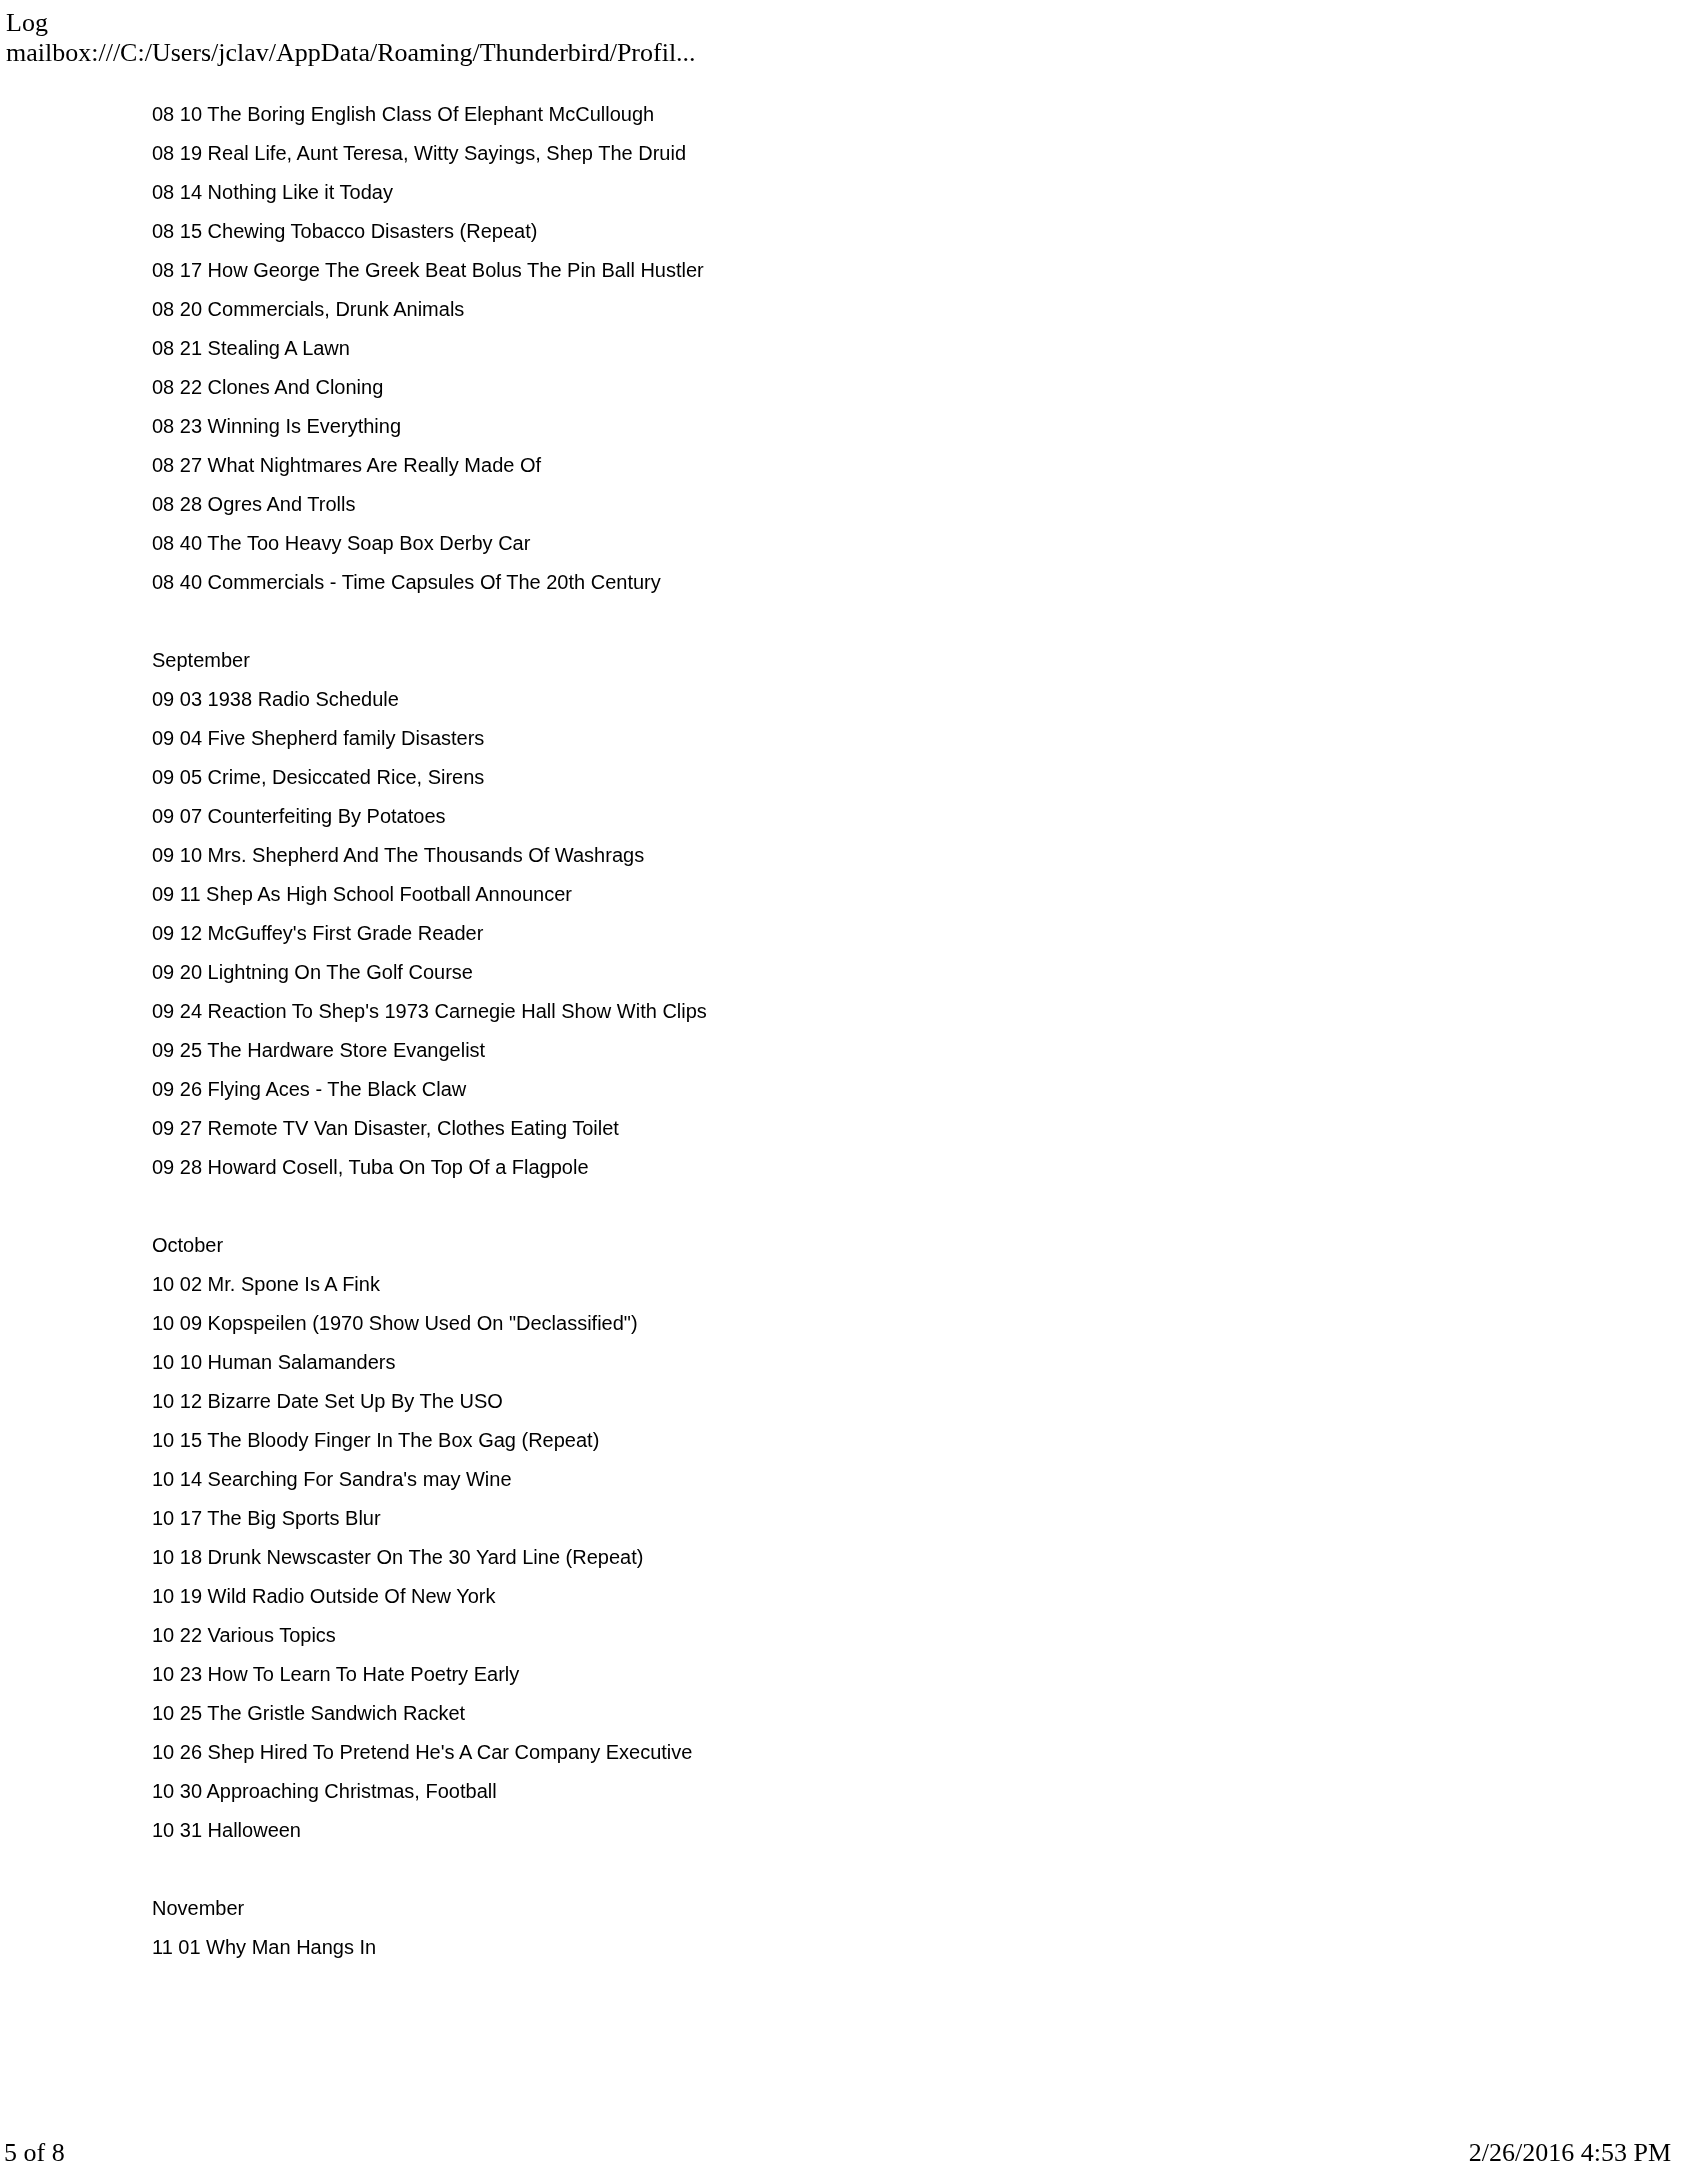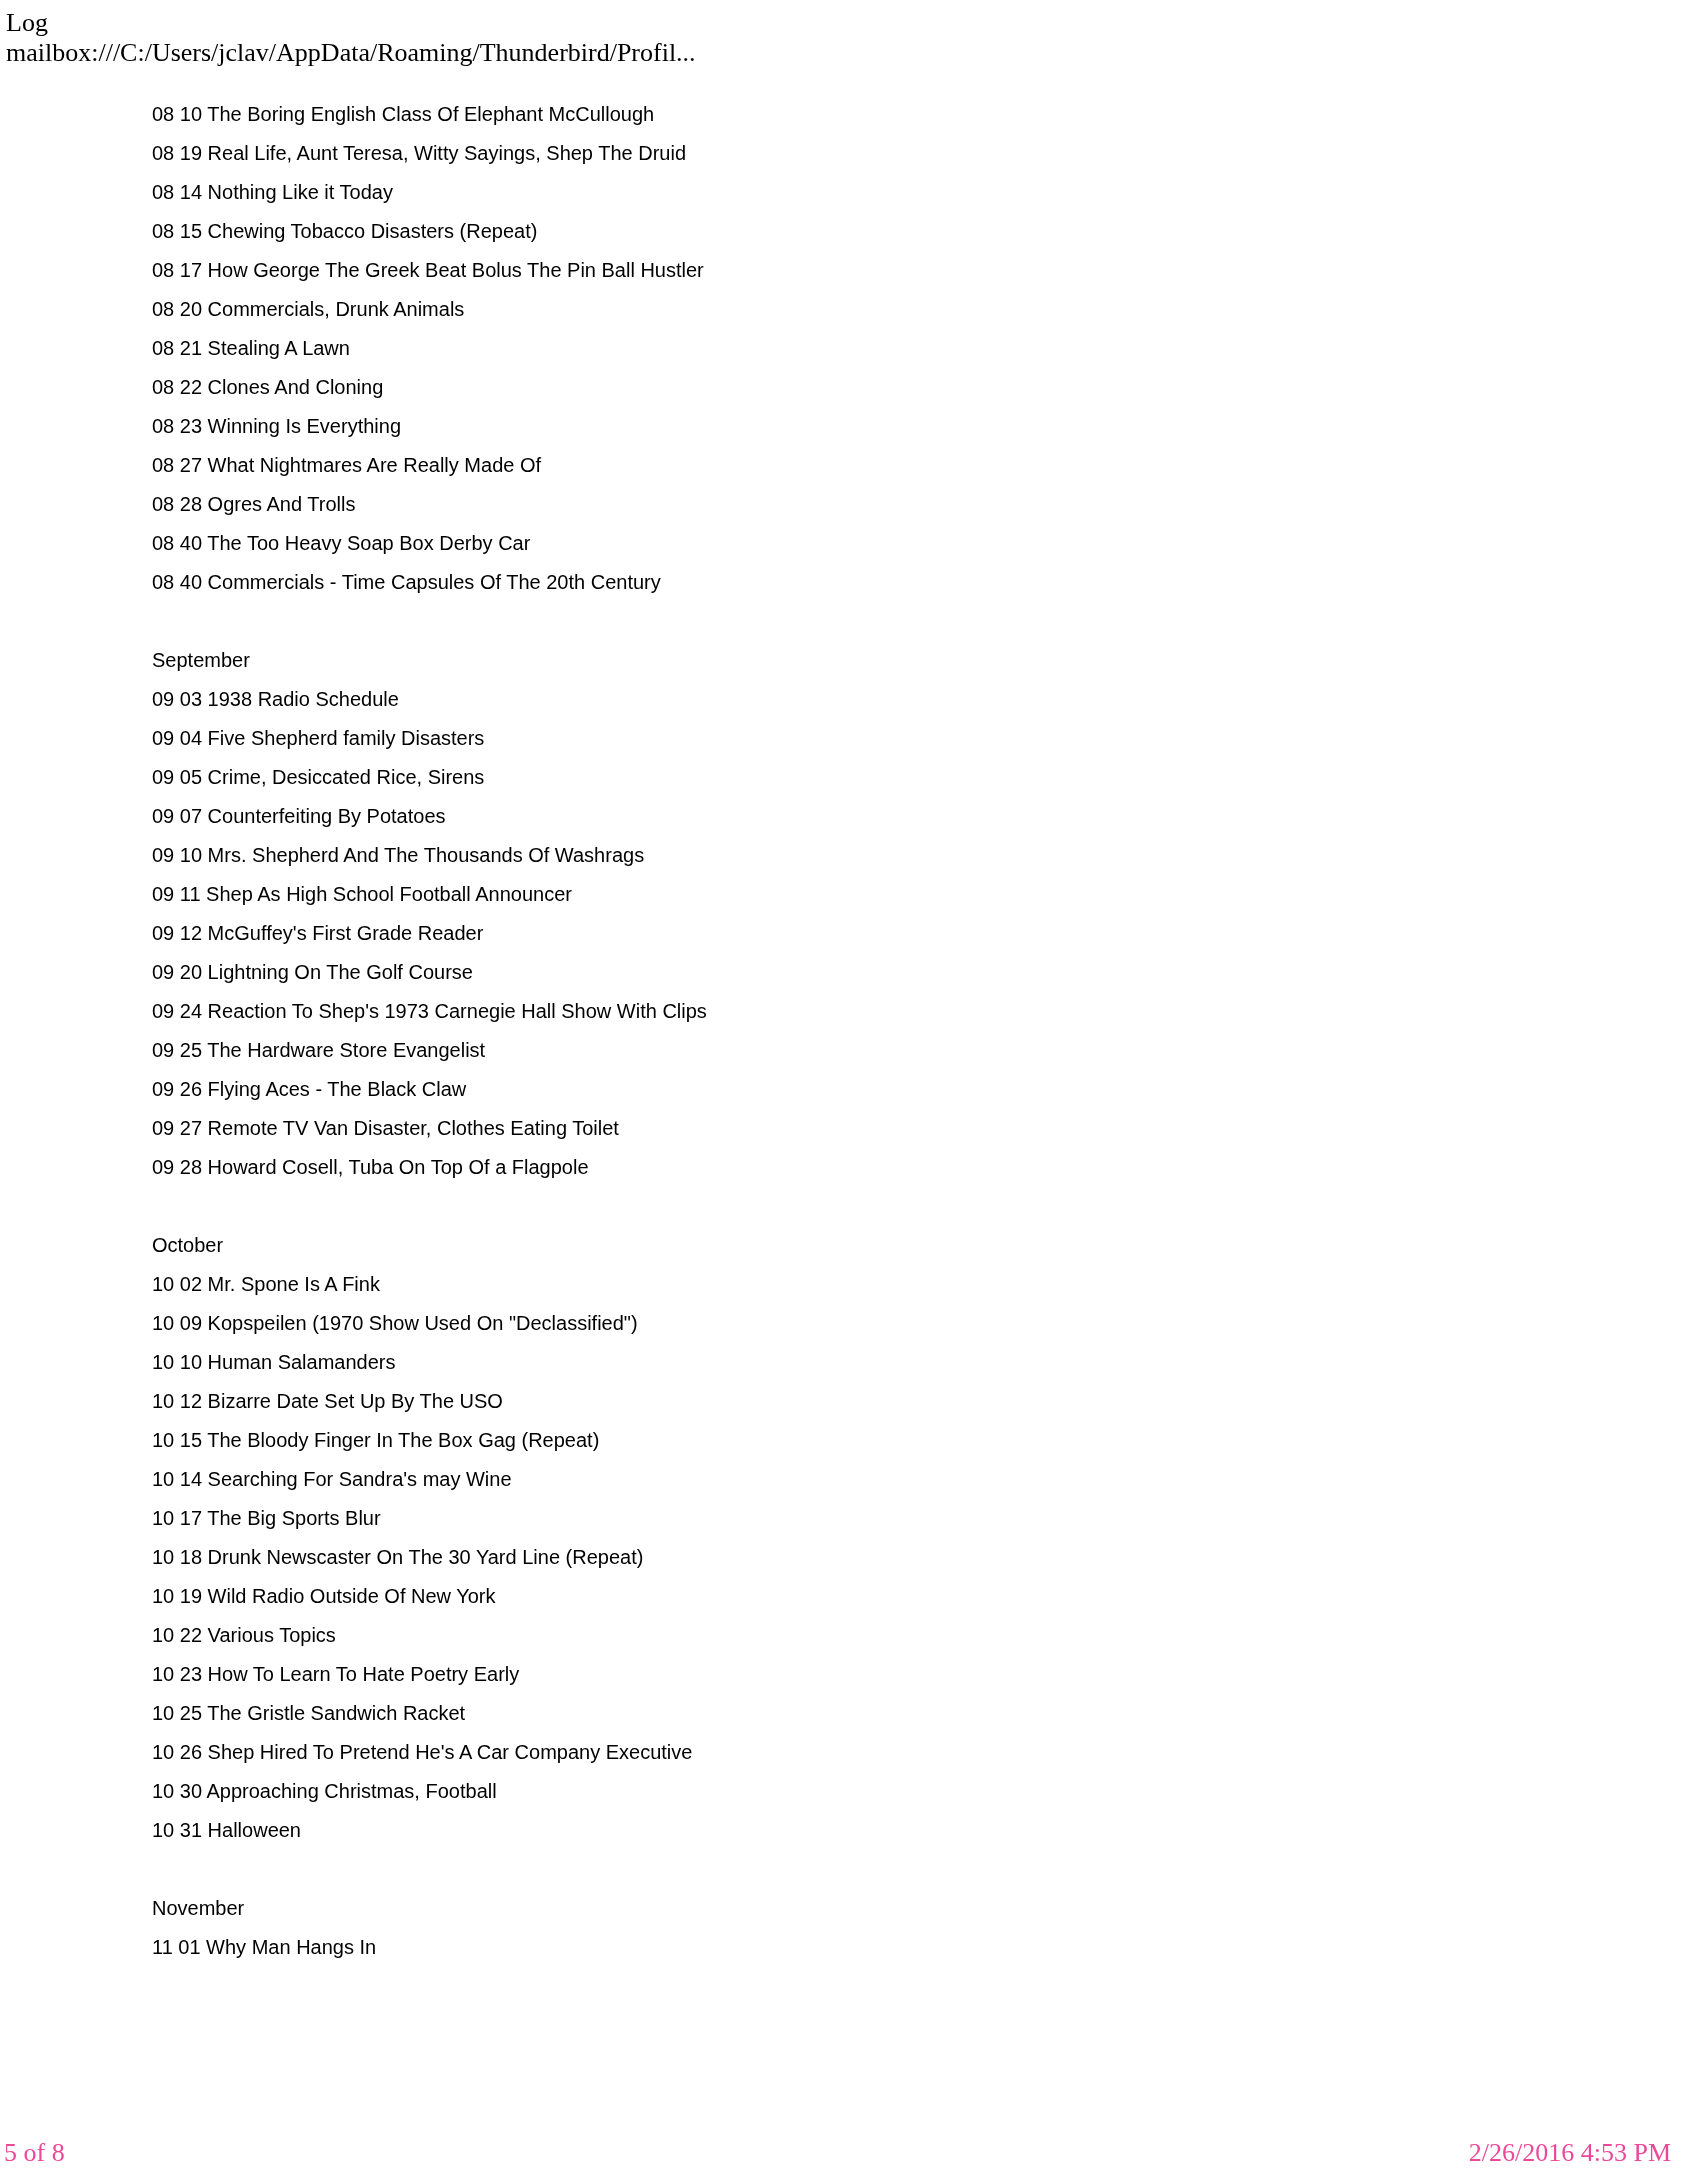--- a/index.html
+++ b/index.html
@@ -47,21 +47,21 @@
   .print-footer {
     position: absolute;
     left: 4px;
     right: 12px;
     bottom: 10px;
     display: flex;
     justify-content: space-between;
     align-items: baseline;
     font-family: "Liberation Serif", serif;
     font-size: 26px;
-    color: #ec4899;
+    color: #000000;
     white-space: nowrap;
   }
 </style>
 </head>
 <body>
 
 <div class="page">
 
   <div class="print-header">
     <span>Log</span>

